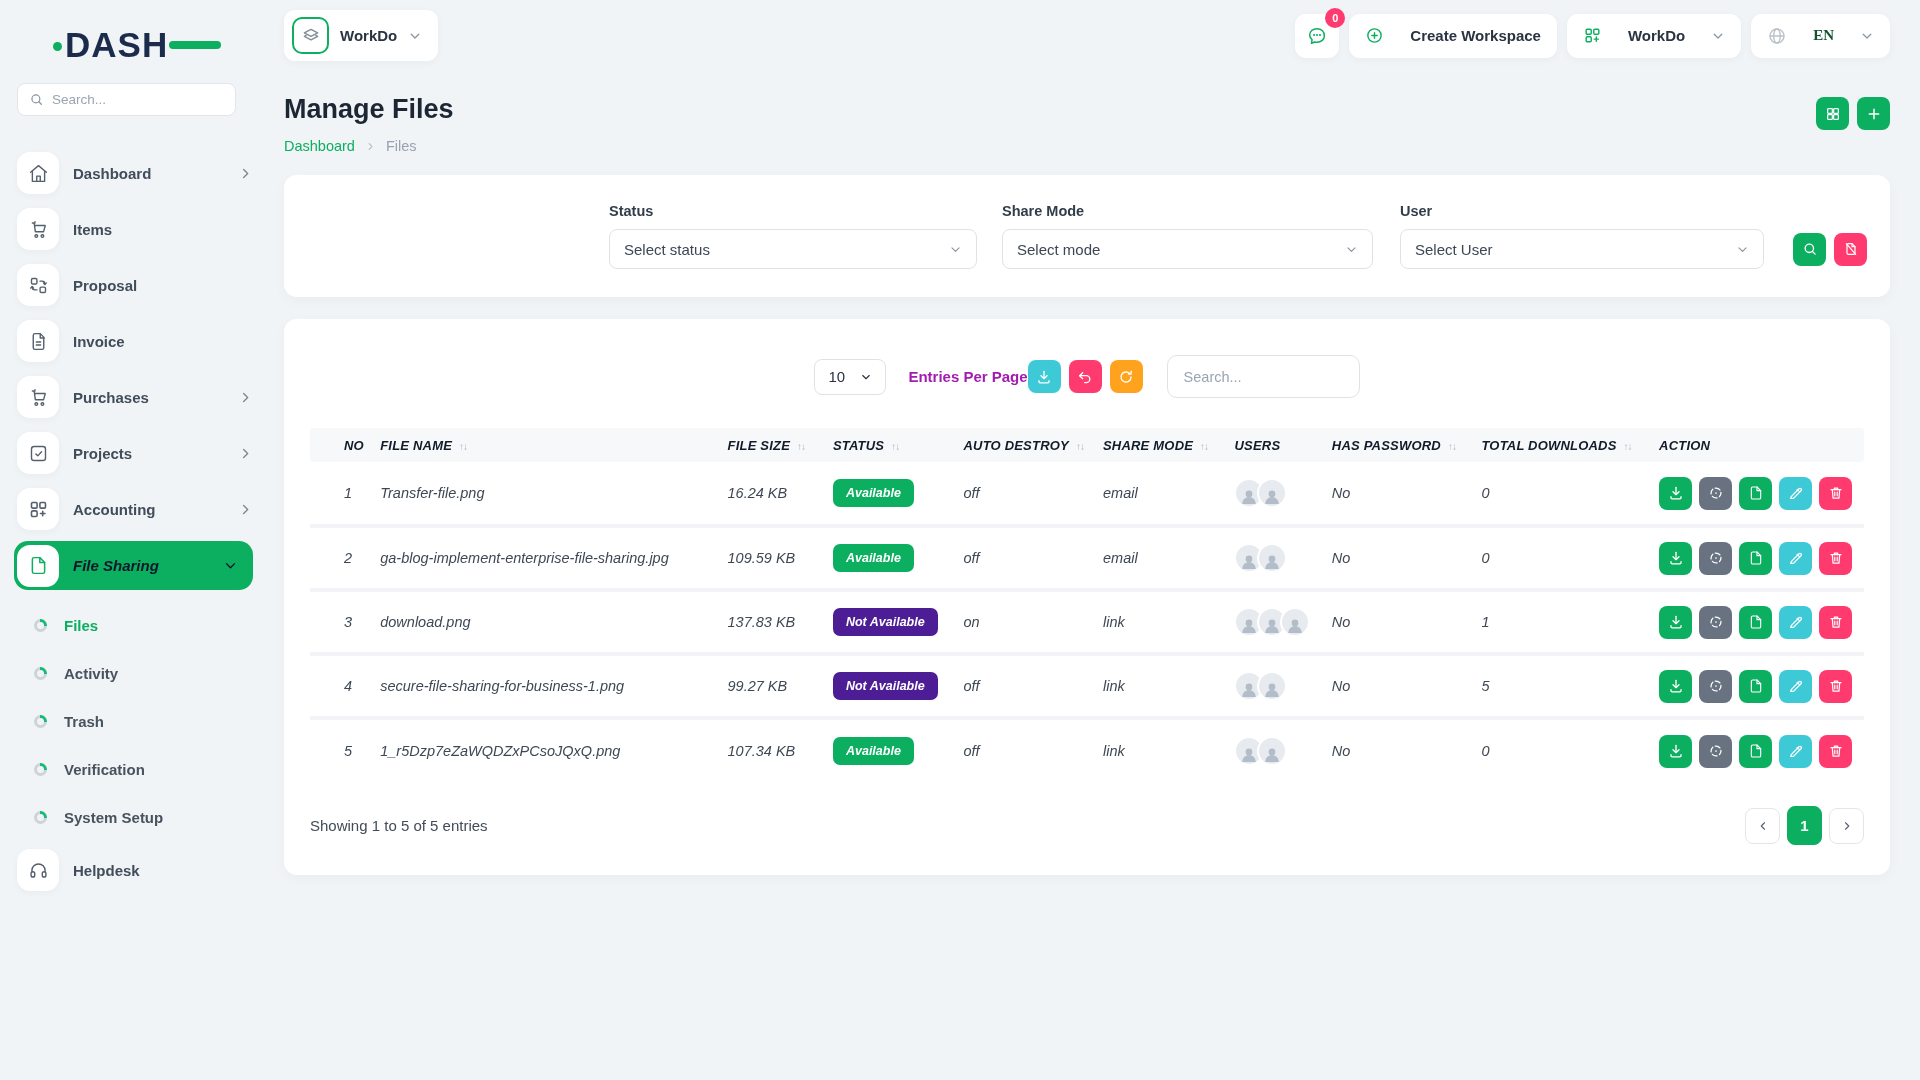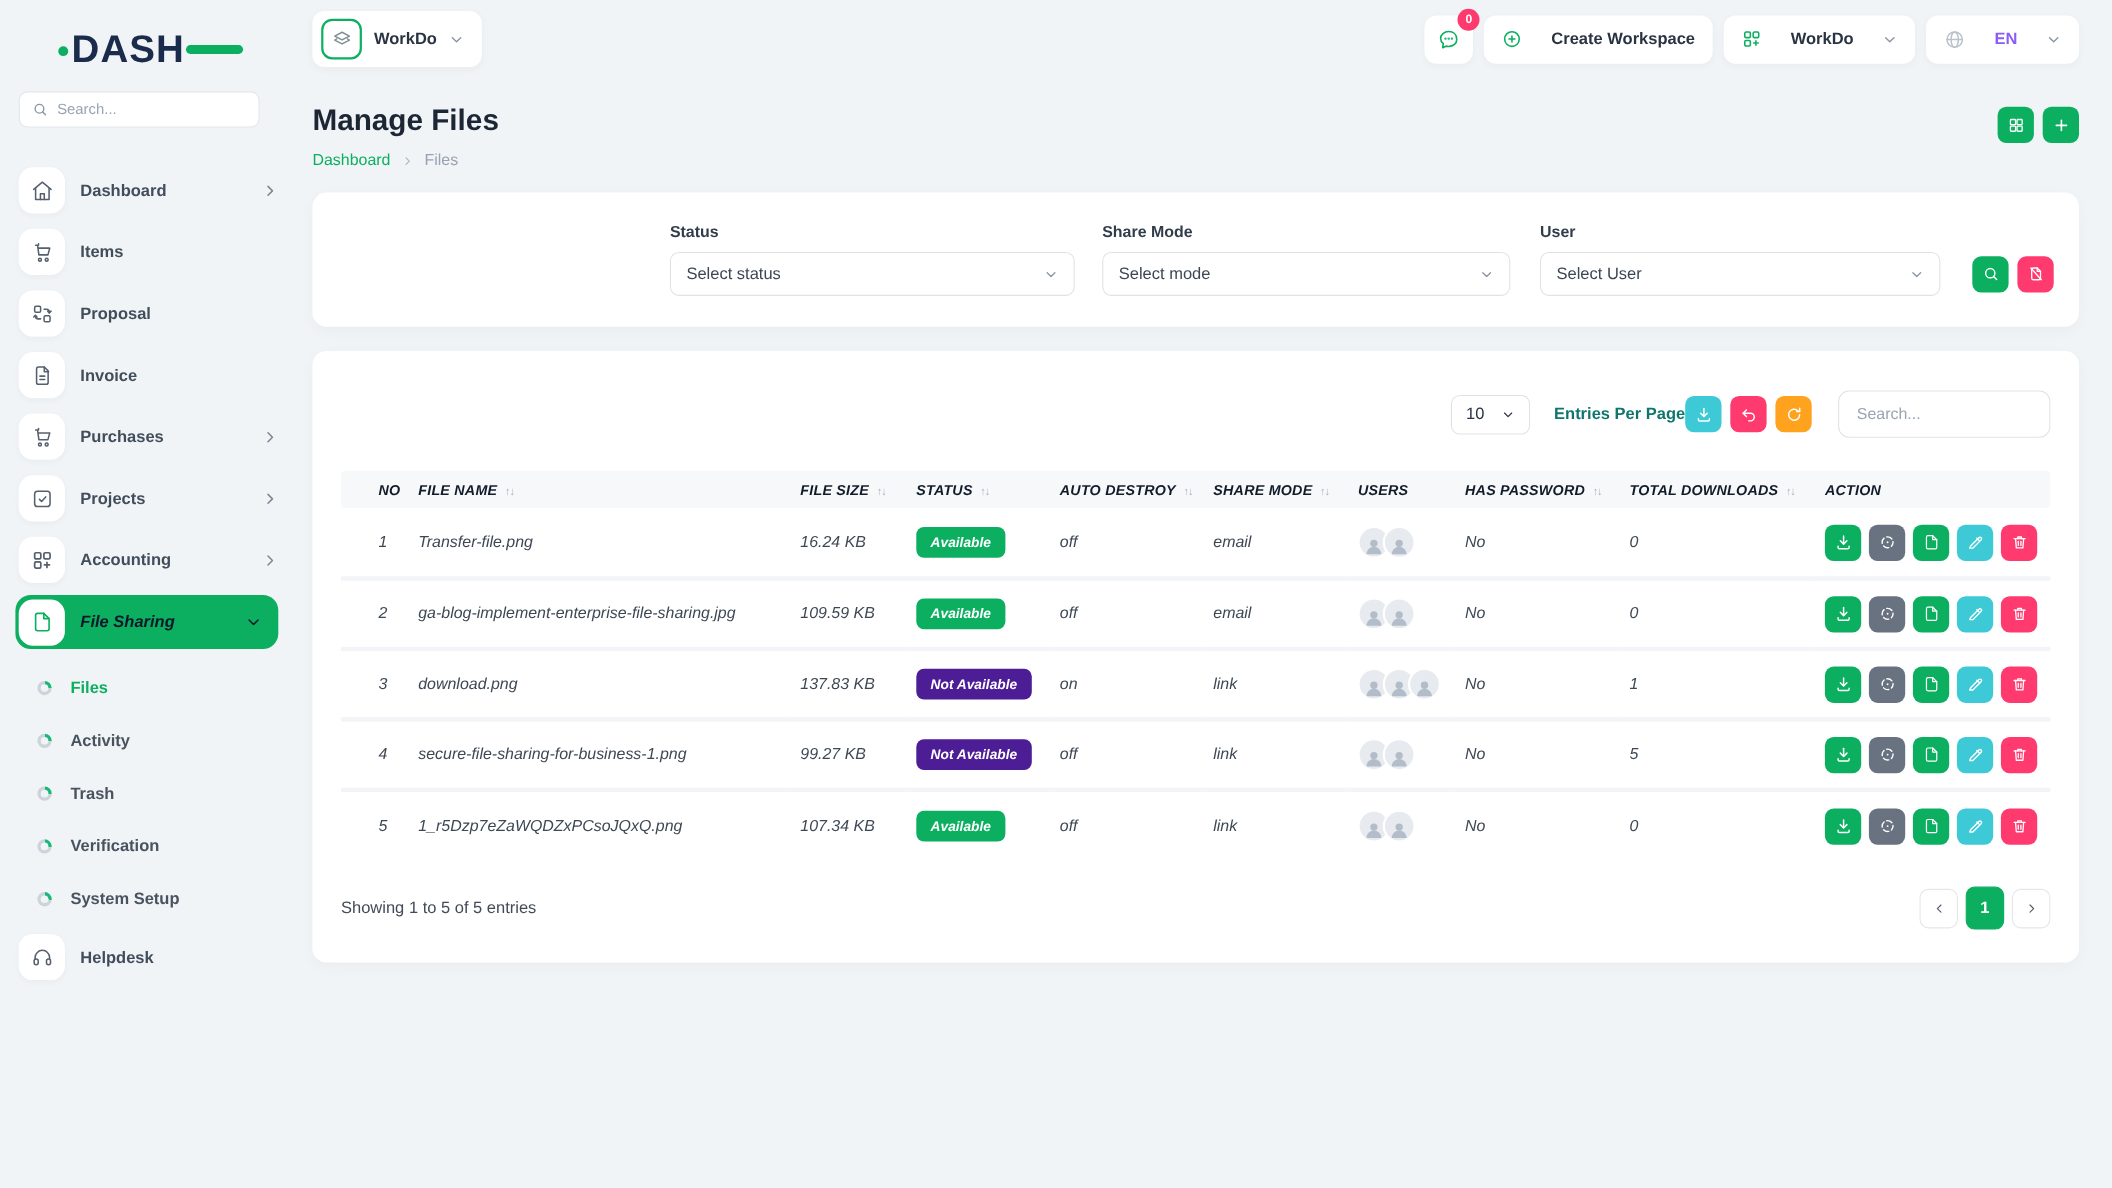--- a/index.html
+++ b/index.html
@@ -52,21 +52,21 @@
   .chip-label { font-size:15px; font-weight:600; color:#2a3342; }
   .chev { color:#8b96a3; } .chev svg { width:14px; height:14px; }
   .topbar-right { display:flex; align-items:center; gap:10px; }
   .chat-chip { width:44px; height:44px; justify-content:center; position:relative; color:#0caf60; }
   .chat-chip svg { width:22px; height:22px; }
   .chat-badge { position:absolute; top:-6px; right:-6px; min-width:20px; height:20px; border-radius:10px; background:#ff3a6e;
                 color:#fff; font-size:11px; font-weight:700; display:flex; align-items:center; justify-content:center; padding:0 5px; }
   .top-chip { height:44px; padding:0 16px; gap:26px; font-size:15px; font-weight:600; color:#2a3342; }
   .top-chip .g-ic { color:#0caf60; } .top-chip .g-ic svg { width:19px; height:19px; }
   .top-chip .globe { color:#b9c1c9; } .top-chip .globe svg { width:20px; height:20px; }
-  .lang-label { color:#8b5cf6; }
+  .lang-label { color:#14532d;font-family:Liberation Serif, serif; }
 
   .page-head { margin-top:33px; display:flex; justify-content:space-between; align-items:flex-start; }
   .page-title { font-size:27px; font-weight:700; color:#1c2634; }
   .breadcrumb { margin-top:13px; display:flex; align-items:center; gap:10px; font-size:14.5px; }
   .bc-link { color:#0caf60; cursor:pointer; }
   .bc-sep { color:#aab4bf; } .bc-sep svg { width:11px; height:11px; }
   .bc-current { color:#98a2b3; }
   .head-actions { display:flex; gap:8px; margin-top:3px; }
   .sq-btn { width:33px; height:33px; border:none; border-radius:8px; background:#0caf60; color:#fff;
             display:flex; align-items:center; justify-content:center; cursor:pointer; }
@@ -79,26 +79,26 @@
   .f-group { display:flex; flex-direction:column; }
   .f-label { font-size:14.5px; font-weight:600; color:#323d4a; margin-bottom:10px; }
   .f-select { height:40px; border:1px solid #dfe3e8; border-radius:8px; background:#fff; display:flex; align-items:center;
               justify-content:space-between; padding:0 14px; font-size:15px; color:#3c4654; cursor:pointer; }
   .f-select .chev svg { width:13px; height:13px; }
   .fg1 { width:368px; margin-right:25px; } .fg2 { width:371px; margin-right:27px; } .fg3 { width:364px; margin-right:29px; }
   .f-buttons { display:flex; gap:8px; margin-top:26px; }
 
   .table-card { margin-top:22px; background:#fff; border-radius:13px; box-shadow:0 4px 14px rgba(20,40,60,.03);
                 padding:36px 26px 30px 26px; min-height:515px; }
-  .table-toolbar { display:flex; justify-content:flex-end; align-items:center; }
+  .table-toolbar { display:flex; justify-content:center; align-items:center; }
   .tt-left { display:flex; align-items:center; gap:22px; }
   .pp-select { width:72px; height:36px; border:1px solid #dfe3e8; border-radius:8px; background:#fff; display:flex;
                align-items:center; justify-content:space-between; padding:0 13px; font-size:15px; color:#2a3342; cursor:pointer; }
   .pp-select .chev svg { width:12px; height:12px; color:#2a3342; }
-  .tt-label { font-size:15px; color:#0f766e; font-weight:600; }
+  .tt-label { font-size:15px; color:#a21caf; font-weight:600; }
   .tt-right { display:flex; align-items:center; gap:8px; }
   .tbl-search { width:193px; height:43px; border:1px solid #dfe3e8; border-radius:10px; background:#fff;
                 margin-left:16px; padding:0 16px; font-size:14.5px; color:#3e4854; outline:none; font-family:inherit; }
   .tbl-search::placeholder { color:#9aa4b2; }
 
   table { margin-top:30px; width:1554px; table-layout:fixed; border-collapse:collapse;font-style:italic; }
   thead th { background:#f6f8fa; height:34px; text-align:left; font-size:13px; font-weight:700; color:#111b29;
              letter-spacing:.2px; padding-left:10px; white-space:nowrap; }
   thead th:first-child { padding-left:34px; border-radius:4px 0 0 4px; }
   thead th:last-child { border-radius:0 4px 4px 0; }

